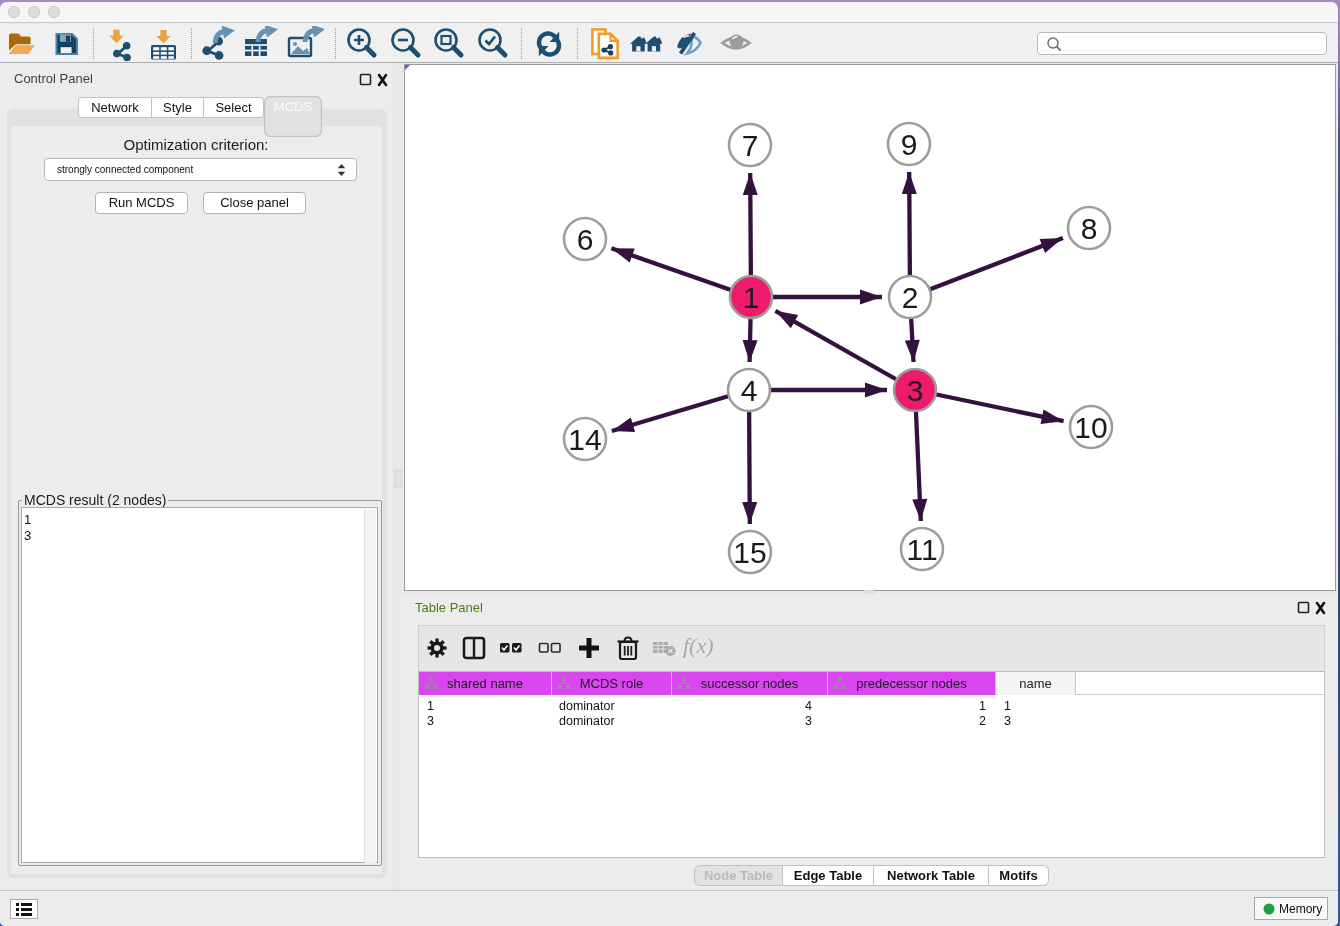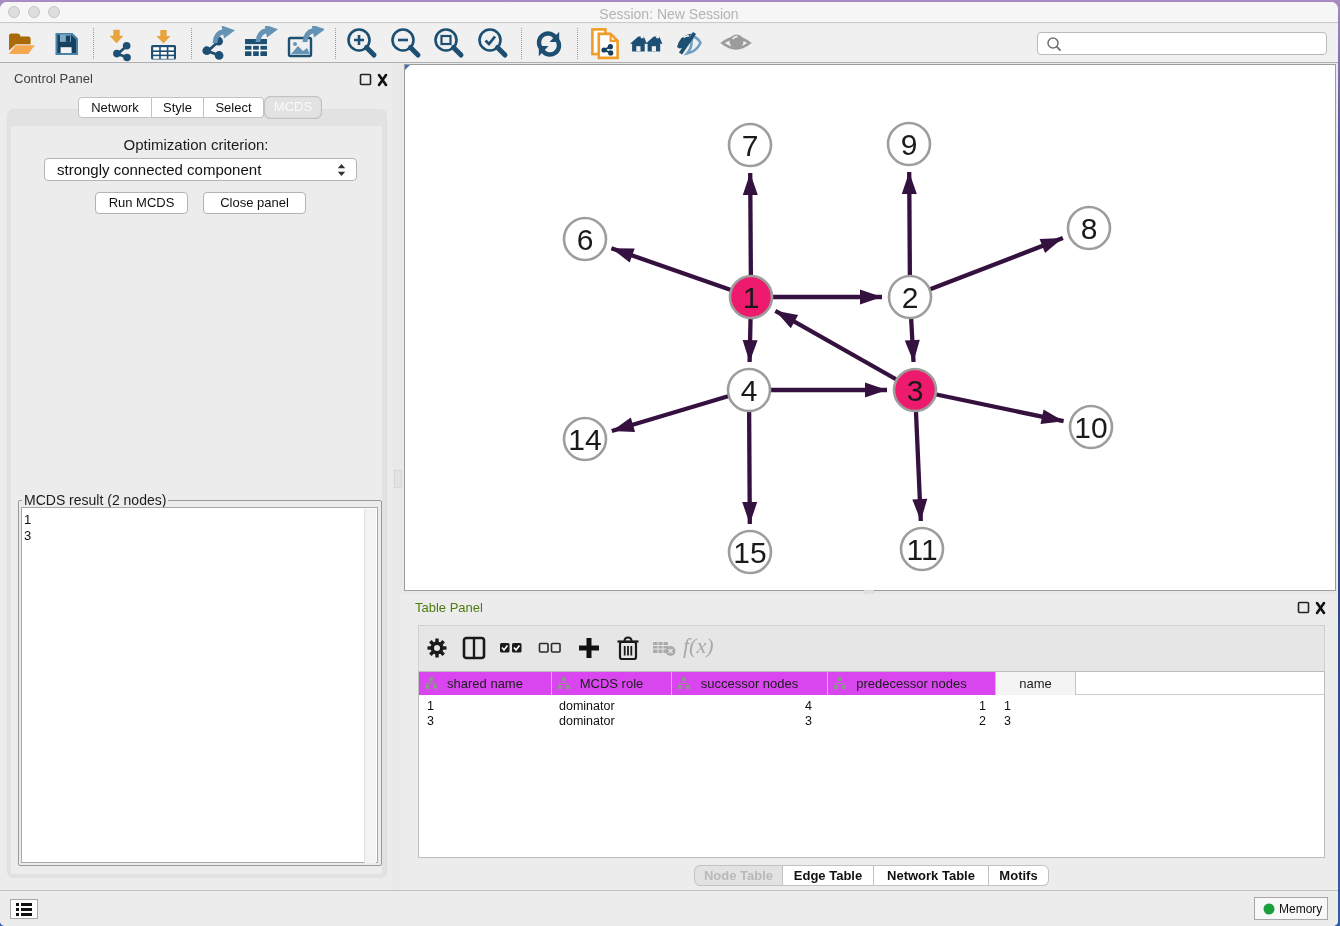--- a/index.html
+++ b/index.html
@@ -14,25 +14,25 @@
 #wtitle { position:absolute; top:4px; left:0; width:100%; text-align:center; font-size:14px; color:#b3b3b3; }
 #toolbar { position:absolute; left:0; top:24px; width:1338px; height:39px; background:#f0f0f0; border-bottom:1px solid #aeaeae; }
 .sep { position:absolute; top:4px; height:31px; width:0; border-left:1px dotted #9a9a9a; }
 .ticon { position:absolute; top:3px; }
 #search { position:absolute; left:1037px; top:32px; width:290px; height:23px; background:#fff; border:1px solid #b9b9b9; border-radius:4px; }
 
 
 #cpanel { position:absolute; left:0; top:63px; width:392px; height:827px; background:#ececec; }
 #cptitle { position:absolute; left:14px; top:71px; font-size:13px; color:#404040; }
 .tab { position:absolute; top:97px; height:21px; background:#fff; border:1px solid #c2c2c2; font-size:13px; color:#111; text-align:center; line-height:20px; }
-.tabsel { background:#e2e2e2; color:#fafafa; border-radius:6px; height:23px; box-shadow:inset 0 0 1px #aaa; }
+.tabsel { background:#e2e2e2; color:#fafafa; border-radius:6px; height:41px; box-shadow:inset 0 0 1px #aaa; }
 #tabpane { position:absolute; left:8px; top:110px; width:378px; height:767px; background:#e2e2e2; border-radius:6px; box-shadow:0 0 2px #c0c0c0; }
 #tabinner { position:absolute; left:11px; top:126px; width:371px; height:748px; background:#ececec; }
 #optlabel { position:absolute; left:0; top:136px; width:392px; text-align:center; font-size:15px; color:#1c1c1c; }
-#combo { position:absolute; left:44px; top:158px; width:313px; height:23px; background:#fff; border:1px solid #b5b5b5; border-radius:4px; font-size:15px; color:#111; line-height:21px; padding-left:12px; }
+#combo { position:absolute; left:44px; top:158px; width:313px; height:23px; background:#fff; border:1px solid #b5b5b5; border-radius:4px; font-size:10px; color:#111; line-height:21px; padding-left:12px; }
 .btn { position:absolute; top:192px; height:22px; background:#fff; border:1px solid #b3b3b3; border-radius:4px; font-size:13px; color:#111; text-align:center; line-height:20px; }
 #mcdsbox { position:absolute; left:18px; top:500px; width:364px; height:366px; border:1px solid #9a9a9a; border-radius:2px; }
 #mcdslegend { position:absolute; left:22px; top:492px; background:#ececec; font-size:14px; color:#1c1c1c; padding:0 2px; }
 #mcdstext { position:absolute; left:21px; top:507px; width:357px; height:356px; background:#fff; border:1px solid #a9a9a9; font-size:13px; color:#111; line-height:16px; padding:4px 0 0 2px; }
 #mcdsscroll { position:absolute; right:1px; top:1px; width:12px; height:354px; background:#f3f3f3; border-left:1px solid #e0e0e0; }
 
 
 #desktop { position:absolute; left:392px; top:63px; width:946px; height:827px; background:#e9e9e9; }
 #iframe { position:absolute; left:404px; top:64px; width:932px; height:527px; border:1px solid #9c9c9c; background:#fff; }
 #ititle { position:absolute; left:404px; top:64px; width:932px; height:23px; background:linear-gradient(#fafafa,#d9d9d9); border:1px solid #9c9c9c;margin-top:40px; }
@@ -65,21 +65,20 @@
 #membtn { position:absolute; left:1254px; top:897px; width:74px; height:23px; background:#f8f8f8; border:1px solid #a8a8a8; font-size:12px; color:#111; }
 </style>
 </head>
 <body>
 <div id="wall"></div>
 <div id="win"></div>
 <div id="titlebar">
   <div class="tl" style="left:8px;"></div>
   <div class="tl" style="left:28px;"></div>
   <div class="tl" style="left:48px;"></div>
-  <div id="wtitle">Session: New Session</div>
 </div>
 <div id="toolbar">
 <div class="sep" style="left:93px;"></div>
 <div class="sep" style="left:191px;"></div>
 <div class="sep" style="left:335px;"></div>
 <div class="sep" style="left:521px;"></div>
 <div class="sep" style="left:577px;"></div>
 <svg class="ticon" style="left:2px;top:2px" width="38" height="36" viewBox="0 0 38 36">
       <path d="M7 24.5 L7 9.5 Q7 7.5 9 7.5 L15.5 7.5 Q17.5 7.5 18 9 L18.6 10.5 L26.6 10.5 Q28.6 10.5 28.6 12.5 L28.6 18.3 L13.8 18.3 L7 24.5 Z" fill="#ab6a0a"></path>
 <path d="M13.6 19.2 L32.8 19.2 L26.3 28 L6.8 28 Z" fill="#f4a851"></path>

